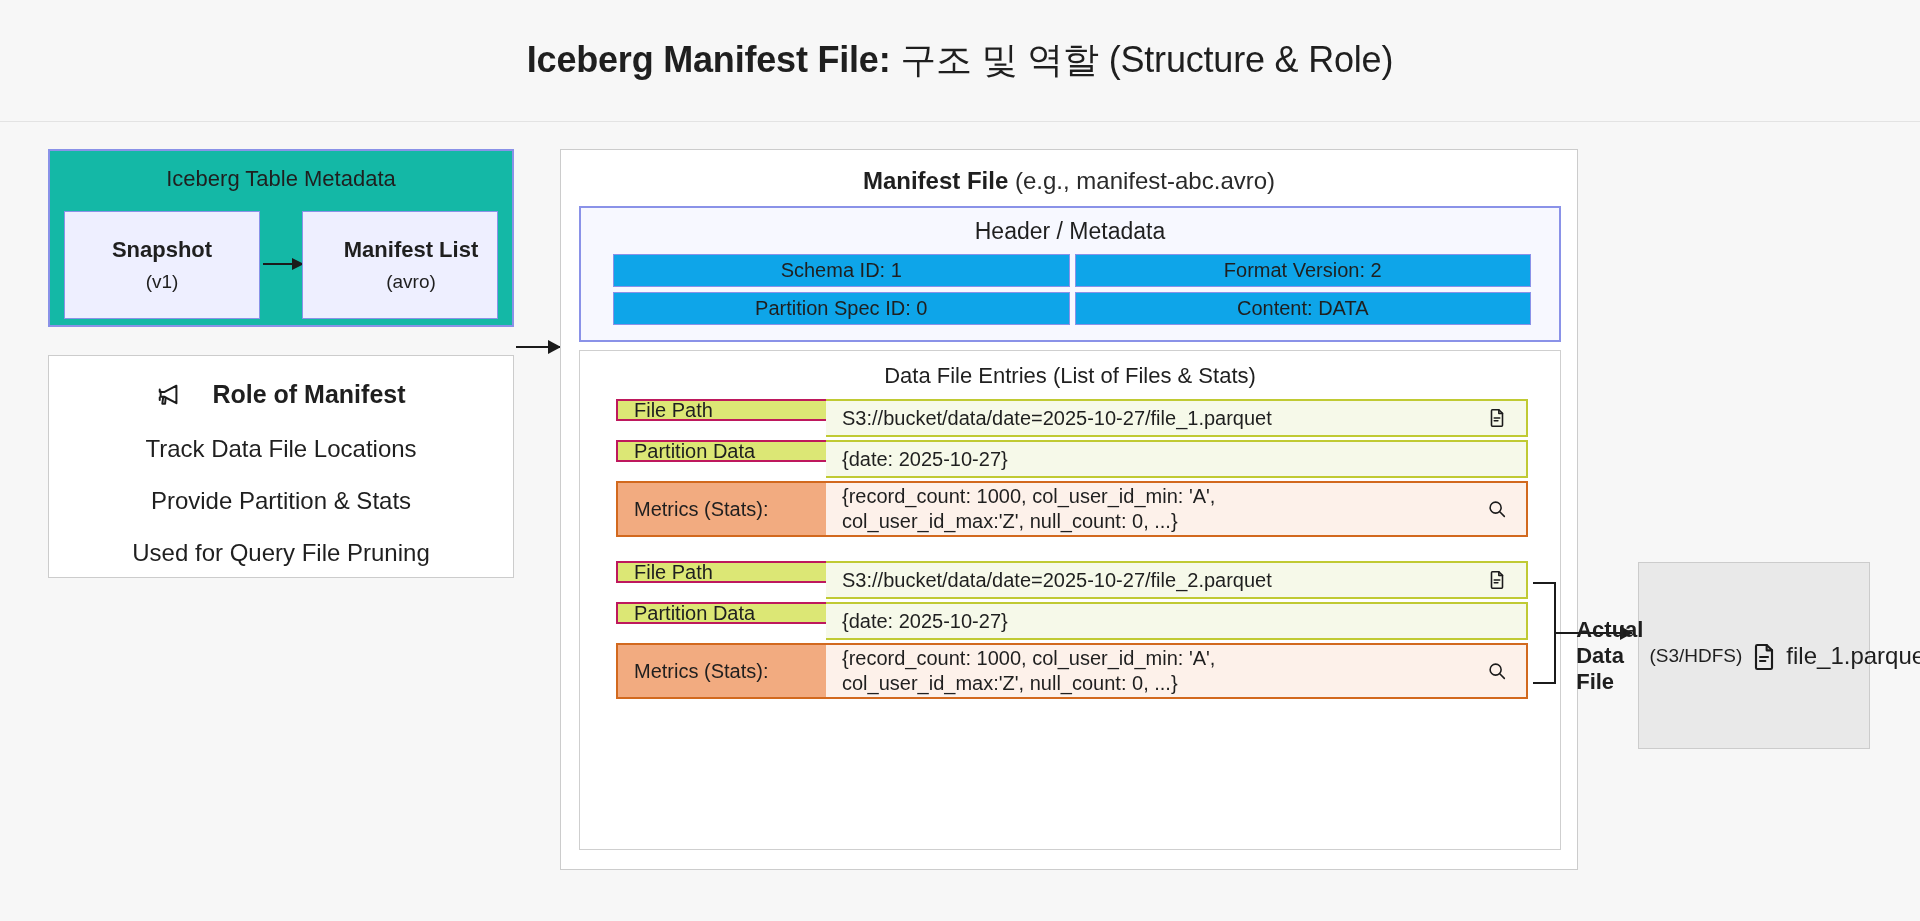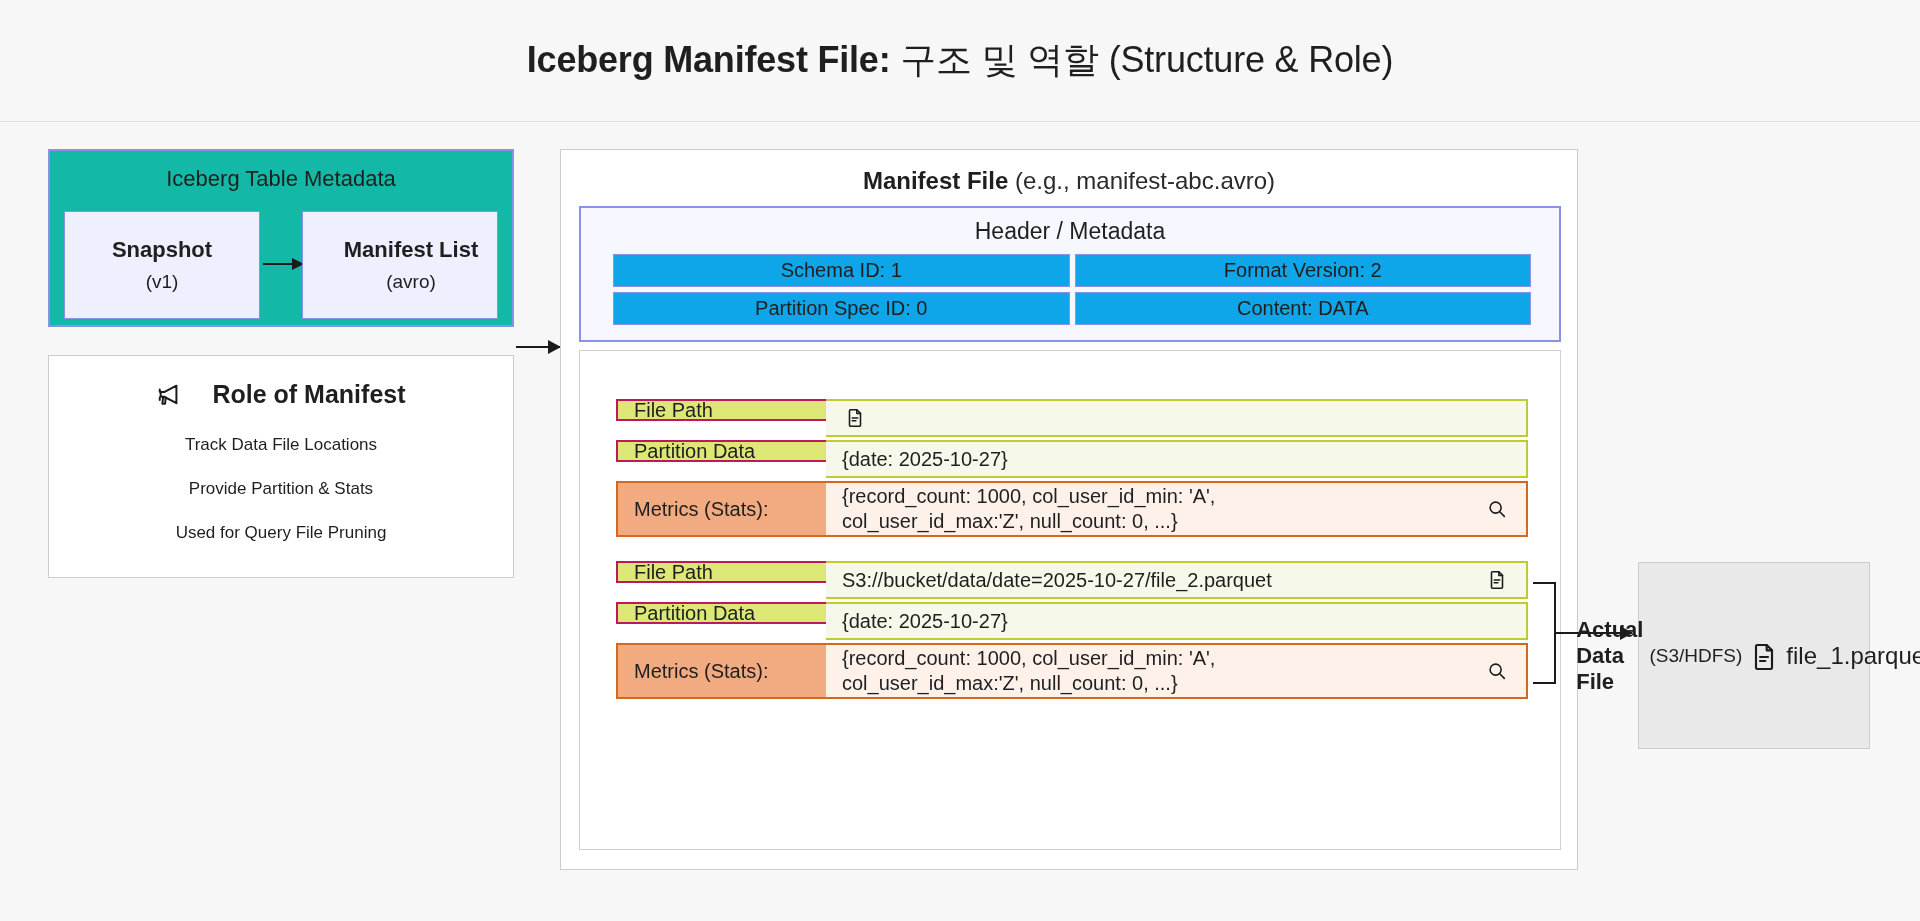--- a/index.html
+++ b/index.html
@@ -66,21 +66,21 @@
   #role-box {
     left: 48px; top: 233px; width: 466px; height: 223px;
     border: 1px solid #cccccc; background: #ffffff;
   }
   #role-head {
     display: flex; align-items: center; justify-content: center; gap: 28px;
     margin-top: 24px;
   }
   #role-head .rh-text { font-size: 25px; font-weight: 700; }
   .role-item {
-    text-align: center; font-size: 17px; font-weight: 400;
+    text-align: center; font-size: 24px; font-weight: 400;
     color: #1f1f1f; margin-top: 24px;
   }
   .role-item.first { margin-top: 26px; }
 
   
   #manifest-box {
     left: 560px; top: 27px; width: 1018px; height: 721px;
     border: 1px solid #cccccc; background:#ffffff;
   }
   #manifest-title { text-align:center; font-size: 24px; margin-top: 17px; }
@@ -220,25 +220,27 @@
       <div id="header-panel-title">Header / Metadata</div>
       <div class="hdr-grid">
         <div class="hdr-cell">Schema ID: 1</div>
         <div class="hdr-cell">Format Version: 2</div>
         <div class="hdr-cell">Partition Spec ID: 0</div>
         <div class="hdr-cell">Content: DATA</div>
       </div>
     </div>
 
     <div id="entries-panel">
+      <div id="entries-title">Data File Entries (List of Files &amp; Stats)</div>
 
       <div class="entry" id="entry-0">
         <div class="row green">
           <div class="label">File Path</div>
           <div class="value">
+            <span class="txt">S3://bucket/data/date=2025-10-27/file_1.parquet</span>
             <span class="ico">
               <svg width="22" height="22" viewBox="0 0 24 24" fill="none" stroke="#1b1b1b" stroke-width="1.7" stroke-linecap="round" stroke-linejoin="round">
                 <path d="M14 3H7a1 1 0 0 0-1 1v16a1 1 0 0 0 1 1h10a1 1 0 0 0 1-1V7l-4-4z"></path>
                 <path d="M14 3v4h4"></path>
                   <path d="M9 12h6M9 15h4"></path>
               </svg>
             </span>
           </div>
         </div>
         <div class="row green">

